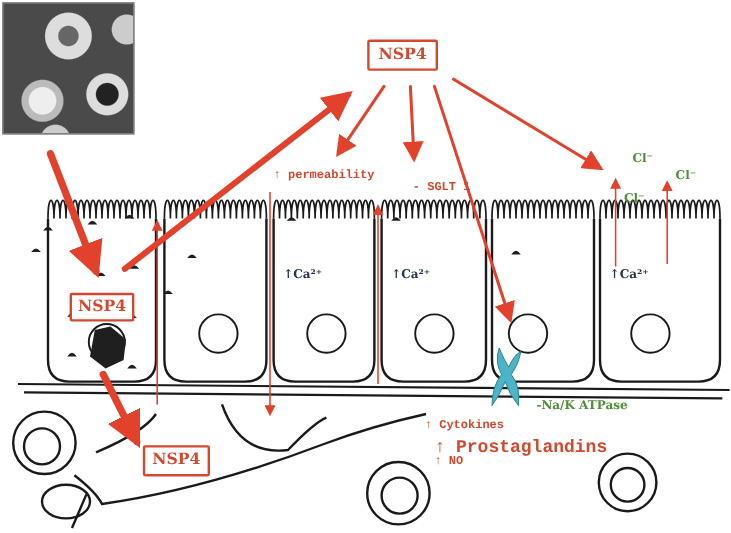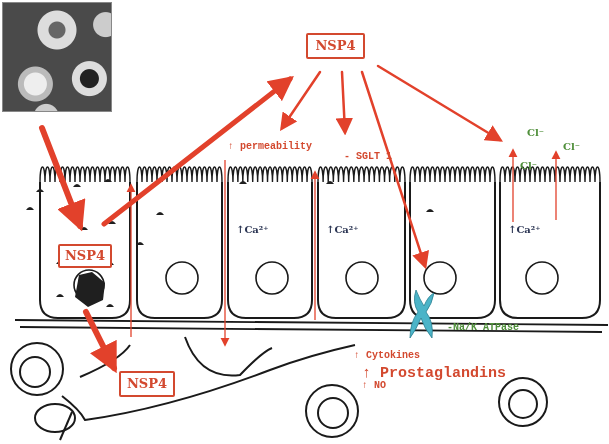--- a/index.html
+++ b/index.html
@@ -135,17 +135,17 @@
 <div class="lbl red" style="left:320px; top:151px; font-size:10px;margin-left:24px;">- SGLT 1</div>
 
 <div class="lbl green" style="left:527px; top:127px; font-size:10px;">Cl⁻</div>
 <div class="lbl green" style="left:520px; top:160px; font-size:10px;">Cl⁻</div>
 <div class="lbl green" style="left:563px; top:141px; font-size:10px;">Cl⁻</div>
 
 <div class="lbl navy" style="left:236px; top:224px; font-size:10px;"><span>↑</span><span>Ca²⁺</span></div>
 <div class="lbl navy" style="left:326px; top:224px; font-size:10px;"><span>↑</span><span>Ca²⁺</span></div>
 <div class="lbl navy" style="left:508px; top:224px; font-size:10px;"><span>↑</span><span>Ca²⁺</span></div>
 
-<div class="lbl green" style="left:447px; top:322px; font-size:10px;font-family:Liberation Mono, monospace;">-Na/K ATPase</div>
+<div class="lbl green" style="left:447px; top:333px; font-size:10px;">-Na/K ATPase</div>
 
 <div class="lbl red" style="left:354px; top:350px; font-size:10px;">↑ Cytokines</div>
 <div class="lbl red" style="left:362px; top:365px; font-size:15px;">↑ Prostaglandins</div>
 <div class="lbl red" style="left:362px; top:380px; font-size:10px;text-align:center;">↑ NO</div>
 
 </body></html>

